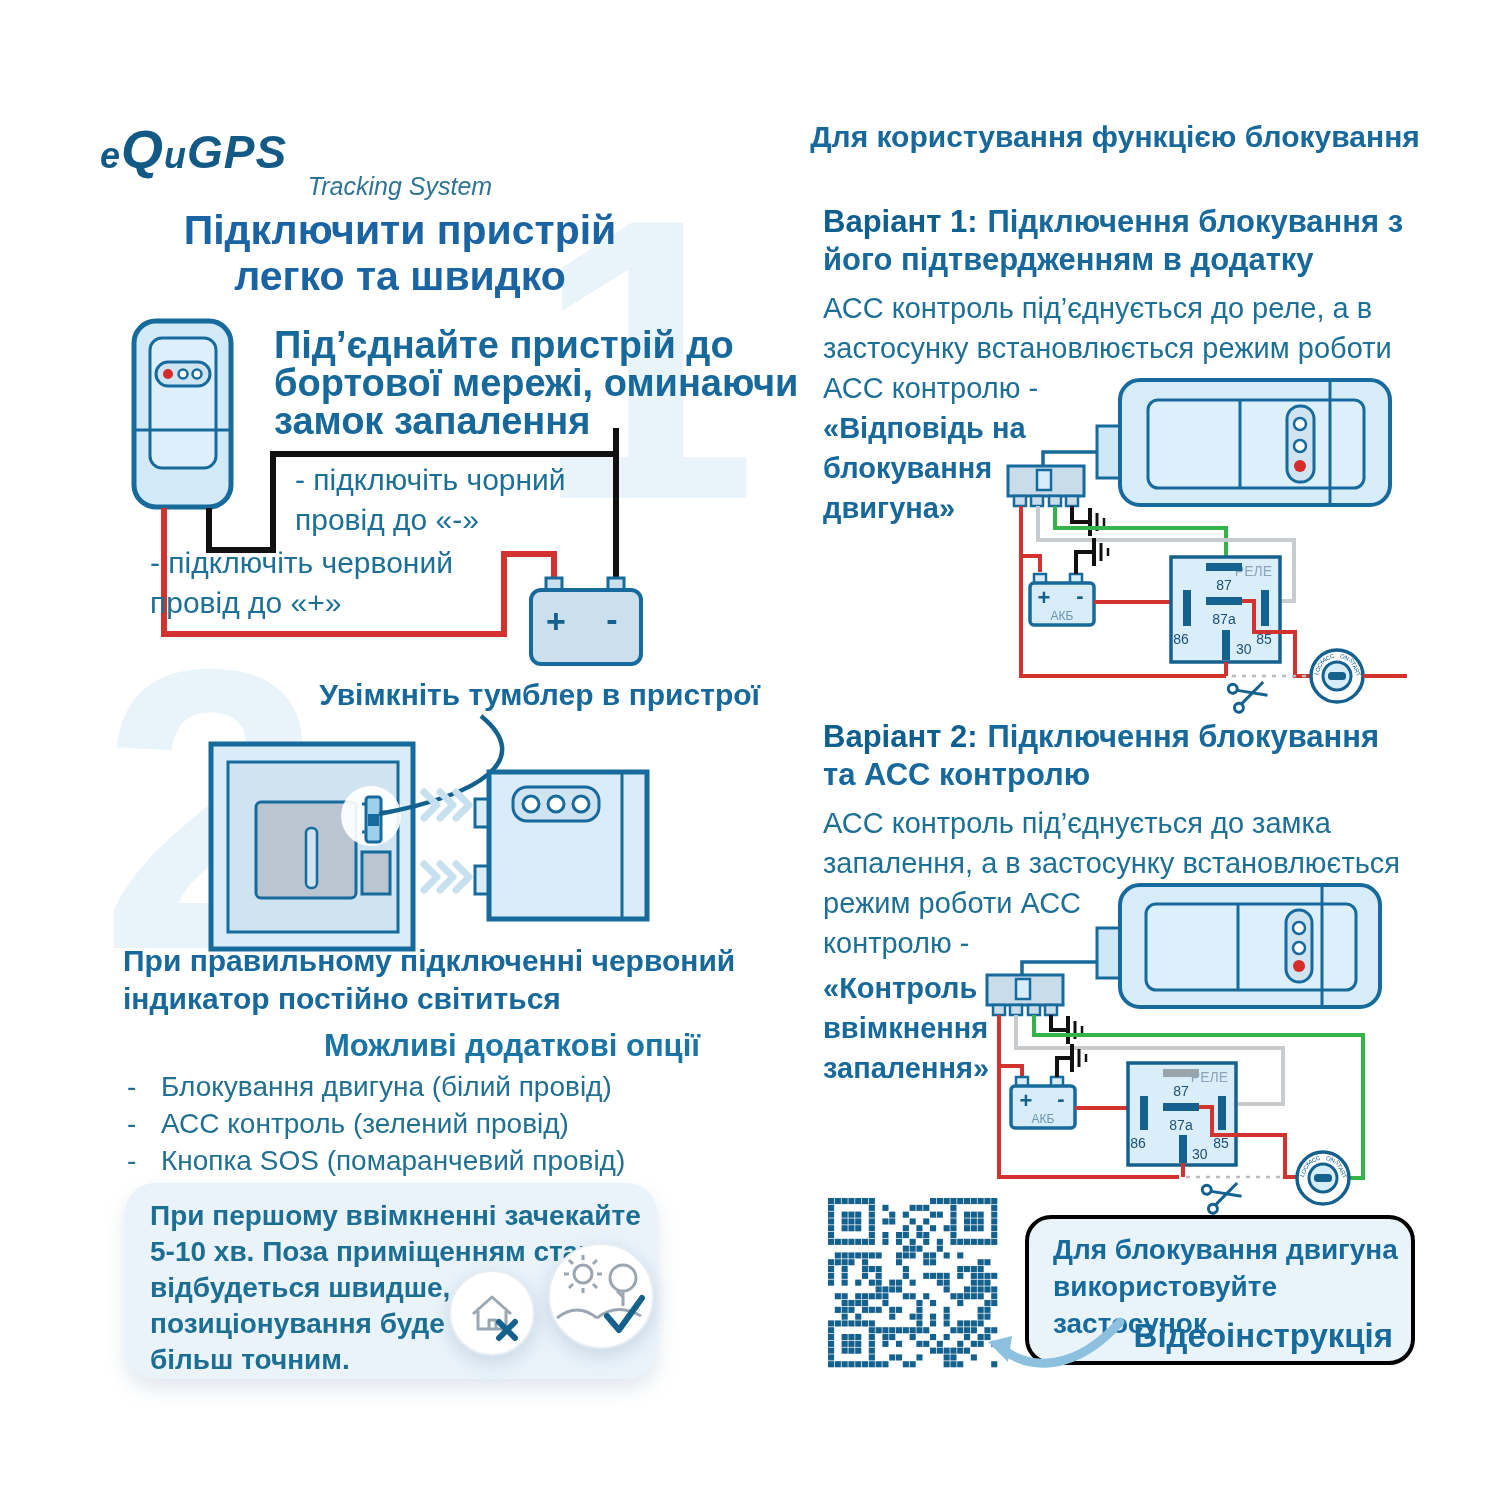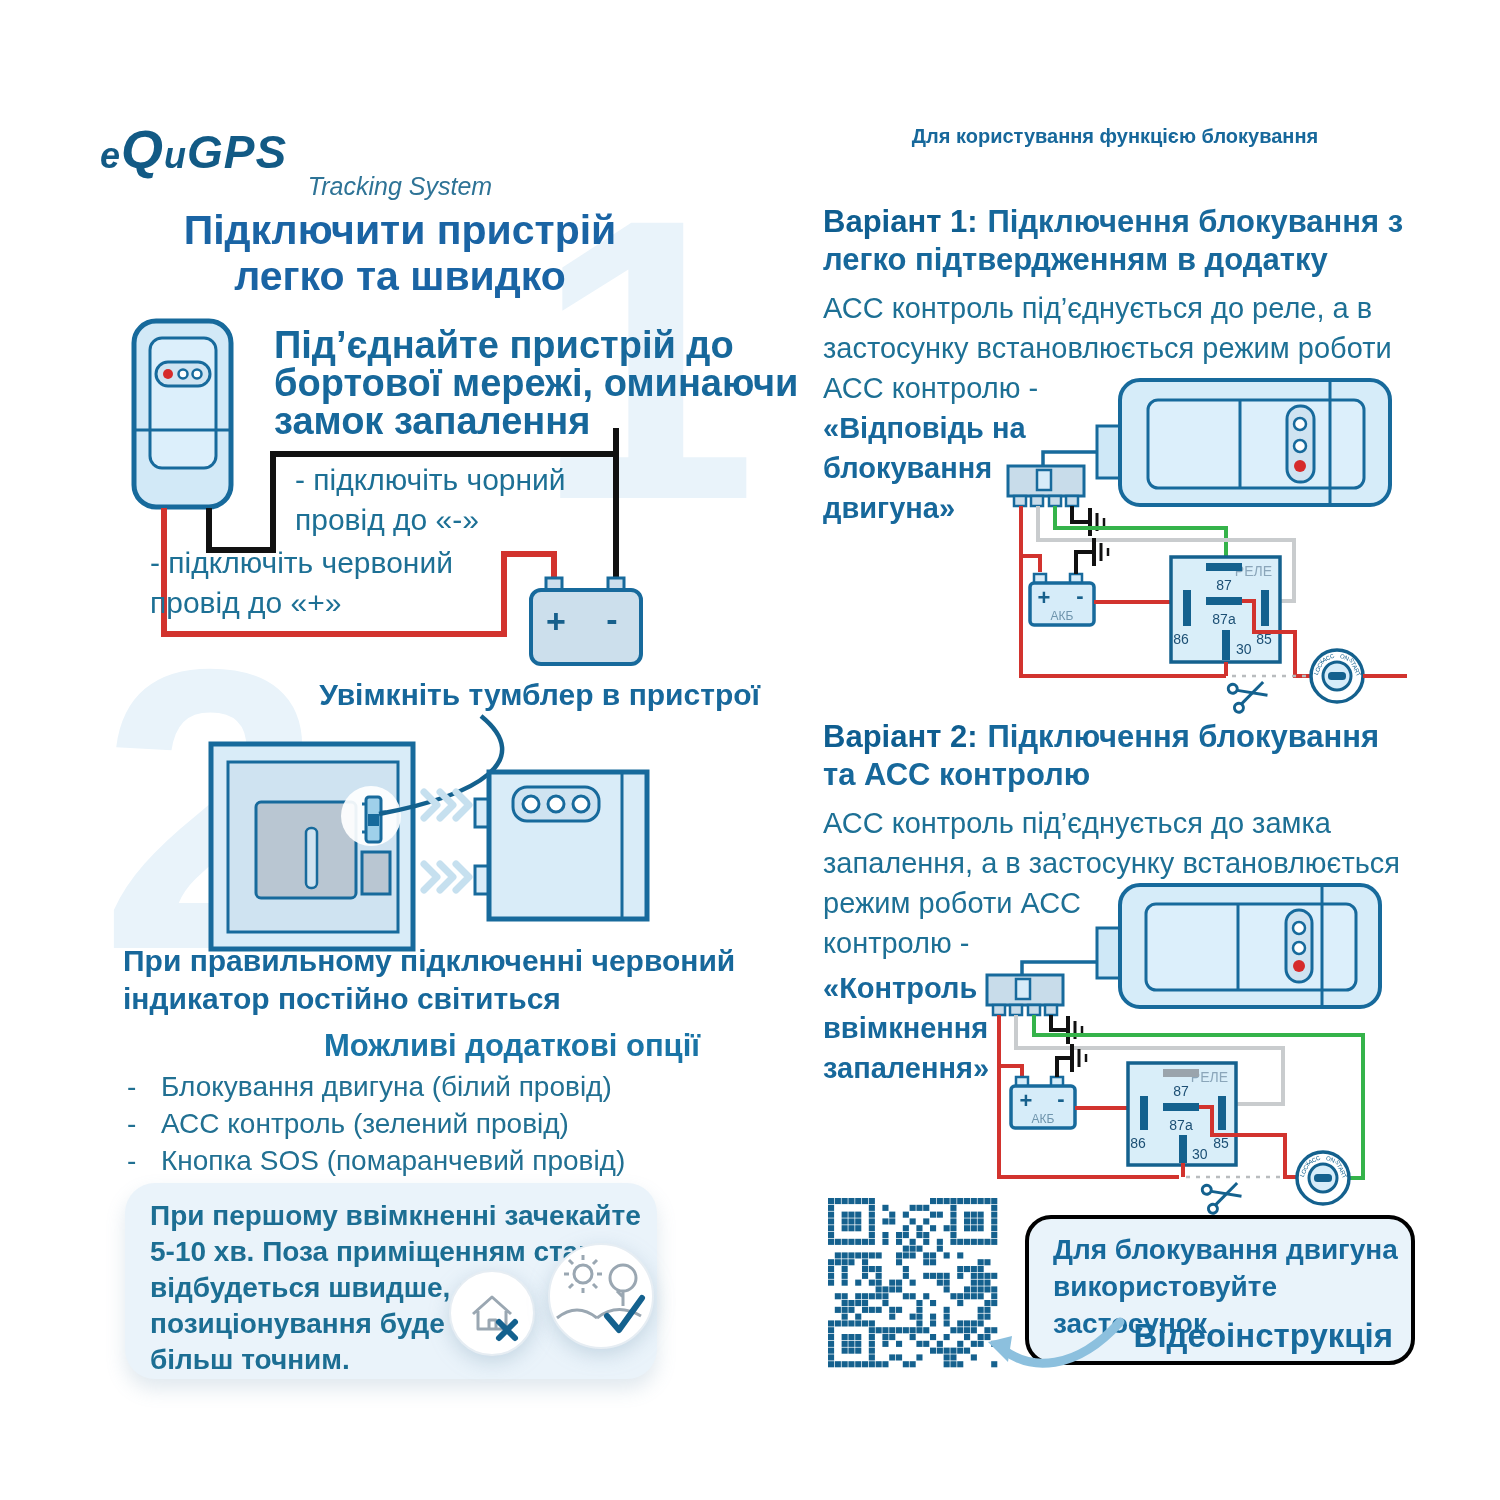--- a/index.html
+++ b/index.html
@@ -12,21 +12,21 @@
   .txt{position:absolute;z-index:2;}
   .c-title{color:#1a64a4;}
   .c-body{color:#1d7095;}
   .c-head{color:#17689b;}
   .logo{color:#125a85;font-style:italic;font-weight:700;letter-spacing:1px;}
   .logo .sm{font-size:36px;}
   .logo .bigq{font-size:54px;}
   .logo .gps{font-size:46px;}
   .tagline{color:#2e7396;font-style:italic;font-size:25px;}
   .title{font-size:41px;font-weight:700;line-height:46px;text-align:center;}
-  .h1r{font-size:20px;font-weight:700;line-height:37px;text-align:center;}
+  .h1r{font-size:30px;font-weight:700;line-height:37px;text-align:center;}
   .vtitle{font-size:31px;font-weight:700;line-height:38px;}
   .vlabel{font-weight:800;color:#0f5e90;margin-right:10px;}
   .vbody{font-size:29px;font-weight:400;line-height:40px;}
   .vmode{font-size:29px;font-weight:700;line-height:40px;}
   .s1head{font-size:38px;font-weight:600;line-height:38px;}
   .wire-label{font-size:30px;font-weight:500;line-height:40px;}
   .s2cap{font-size:30px;font-weight:600;text-align:right;}
   .note{font-size:30px;font-weight:600;line-height:38px;}
   .opt-head{font-size:31px;font-weight:700;text-align:right;color:#1a74a6;}
   .opt{font-size:28px;line-height:37px;color:#217092;display:flex;}
@@ -651,21 +651,21 @@
   <path d="M12,78 Q32,62 52,78 M52,78 Q72,62 96,76" fill="none" stroke="#9aa7b2" stroke-width="3"></path>
   <path d="M62,76 L74,90 L97,58" fill="none" stroke="#14618e" stroke-width="6" stroke-linecap="round" stroke-linejoin="round"></path>
 </svg>
 
 <div class="txt h1r c-head" style="left:810px;top:118px;width:610px;">
   <div class="ln">Для користування функцією блокування</div>
 </div>
 
 <div class="txt vtitle c-head" style="left:823px;top:203px;">
   <div class="ln"><span class="vlabel">Варіант 1:</span><span>Підключення блокування з</span></div>
-  <div class="ln">легко підтвердженням в додатку</div>
+  <div class="ln">його підтвердженням в додатку</div>
 </div>
 
 <div class="txt vbody c-body" style="left:823px;top:288px;">
   <div class="ln">АСС контроль під’єднується до реле, а в</div>
   <div class="ln">застосунку встановлюється режим роботи</div>
   <div class="ln">АСС контролю -</div>
 </div>
 
 <div class="txt vmode c-head" style="left:823px;top:408px;">
   <div class="ln">«Відповідь на</div>

